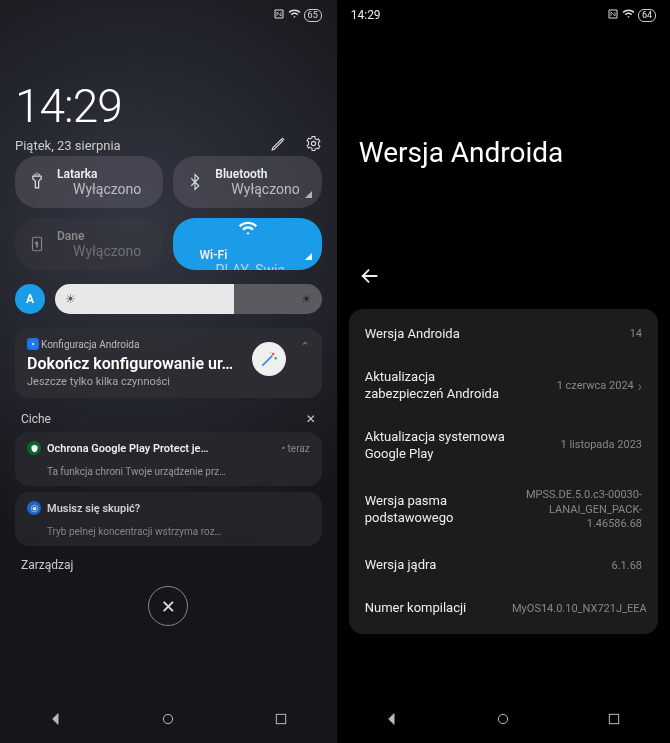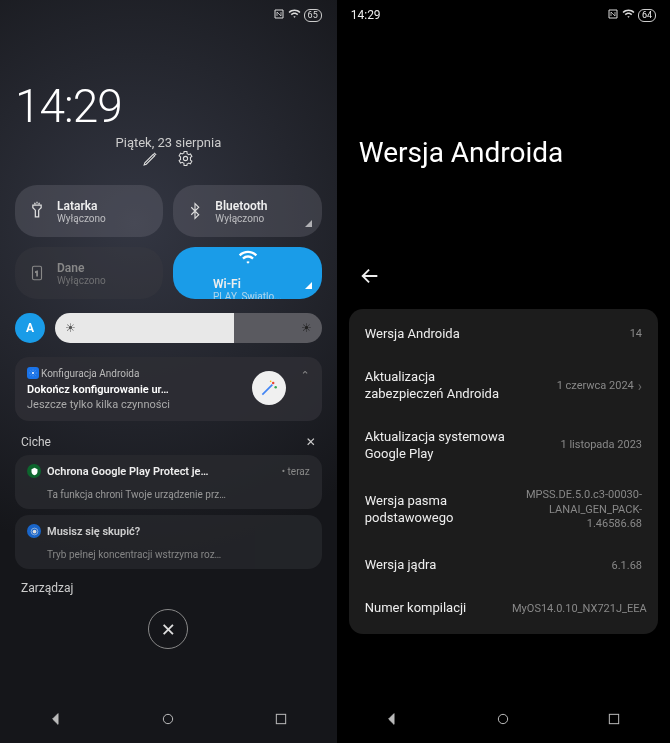--- a/index.html
+++ b/index.html
@@ -47,22 +47,20 @@
     font-weight: 300;
     color: #fff;
     margin-top: 55px;
     letter-spacing: -1px;
   }
   .date-row {
     display: flex;
     justify-content: space-between;
     align-items: center;
     margin-top: 2px;
-    margin-bottom: 14px;
-    flex-direction: column;
   }
   .date-text { font-size: 13px; color: #ccc; }
   .hdr-icons { display: flex; gap: 18px; }
   .hdr-icons svg { width: 17px; height: 17px; stroke: #ddd; fill: none; stroke-width: 1.5; }
 
   .qs-grid {
     display: grid;
     grid-template-columns: 1fr 1fr;
     gap: 10px;
   }
@@ -74,21 +72,21 @@
     align-items: center;
     padding: 0 12px;
     gap: 10px;
     position: relative;
   }
   .qs-tile.dim { background: rgba(60,60,65,0.35); color: #888; }
   .qs-tile.on { background: #1a9ce8; flex-direction: column; }
   .qs-ico { width: 20px; height: 20px; flex-shrink: 0; display:flex; align-items:center; justify-content:center; }
   .qs-txt { display: flex; flex-direction: column; overflow:hidden; }
   .qs-title { font-size: 12px; font-weight: 600; white-space:nowrap; }
-  .qs-sub { font-size: 10px; opacity: .7; white-space:nowrap; overflow:hidden; text-overflow:ellipsis; max-width: 80px;}
+  .qs-sub { font-size: 14px; opacity: .7; white-space:nowrap; overflow:hidden; text-overflow:ellipsis; max-width: 80px; margin-left: 16px;}
   .qs-sig { position:absolute; right:10px; bottom:10px; width:0;height:0; border-style:solid; border-width:0 0 7px 7px; border-color: transparent transparent rgba(255,255,255,.6) transparent;}
 
   .bright-row { display:flex; gap:10px; margin-top:14px; align-items:center;}
   .auto-b {
     width: 30px; height: 30px; border-radius: 50%;
     background: #1a9ce8; color:#fff; font-size:12px; font-weight:700;
     display:flex; align-items:center; justify-content:center;
   }
   .bright-bar {
     flex:1; height:30px; border-radius:15px;
@@ -100,21 +98,21 @@
 
   .notif {
     background: rgba(45,46,52,.9);
     border-radius: 14px;
     margin-top: 14px;
     padding: 10px 12px;
     position: relative;
   }
   .notif-hdr { display:flex; align-items:center; gap:2px; font-size:10px; color:#bbb;}
   .notif-ico { width:12px; height:12px; border-radius:3px; background:#1a73e8; display:flex; align-items:center; justify-content:center; }
-  .notif-title { font-size:11px; font-weight:600; margin-top:4px; color:#fff;}
+  .notif-title { font-size:16px; font-weight:600; margin-top:4px; color:#fff;}
   .notif-body { font-size:11px; color:#aaa; margin-top:2px;}
   .notif-side-ico {
     position:absolute; right:36px; top:14px;
     width:34px; height:34px; border-radius:50%; background:#f0f0f0;
     display:flex; align-items:center; justify-content:center;
   }
   .notif-chev { position:absolute; right:12px; top:12px; color:#888; font-size:11px;}
 
   .grp-hdr { display:flex; justify-content:space-between; align-items:center; margin-top:14px; padding:0 6px;}
   .grp-hdr span { font-size:12px; color:#ccc;}

